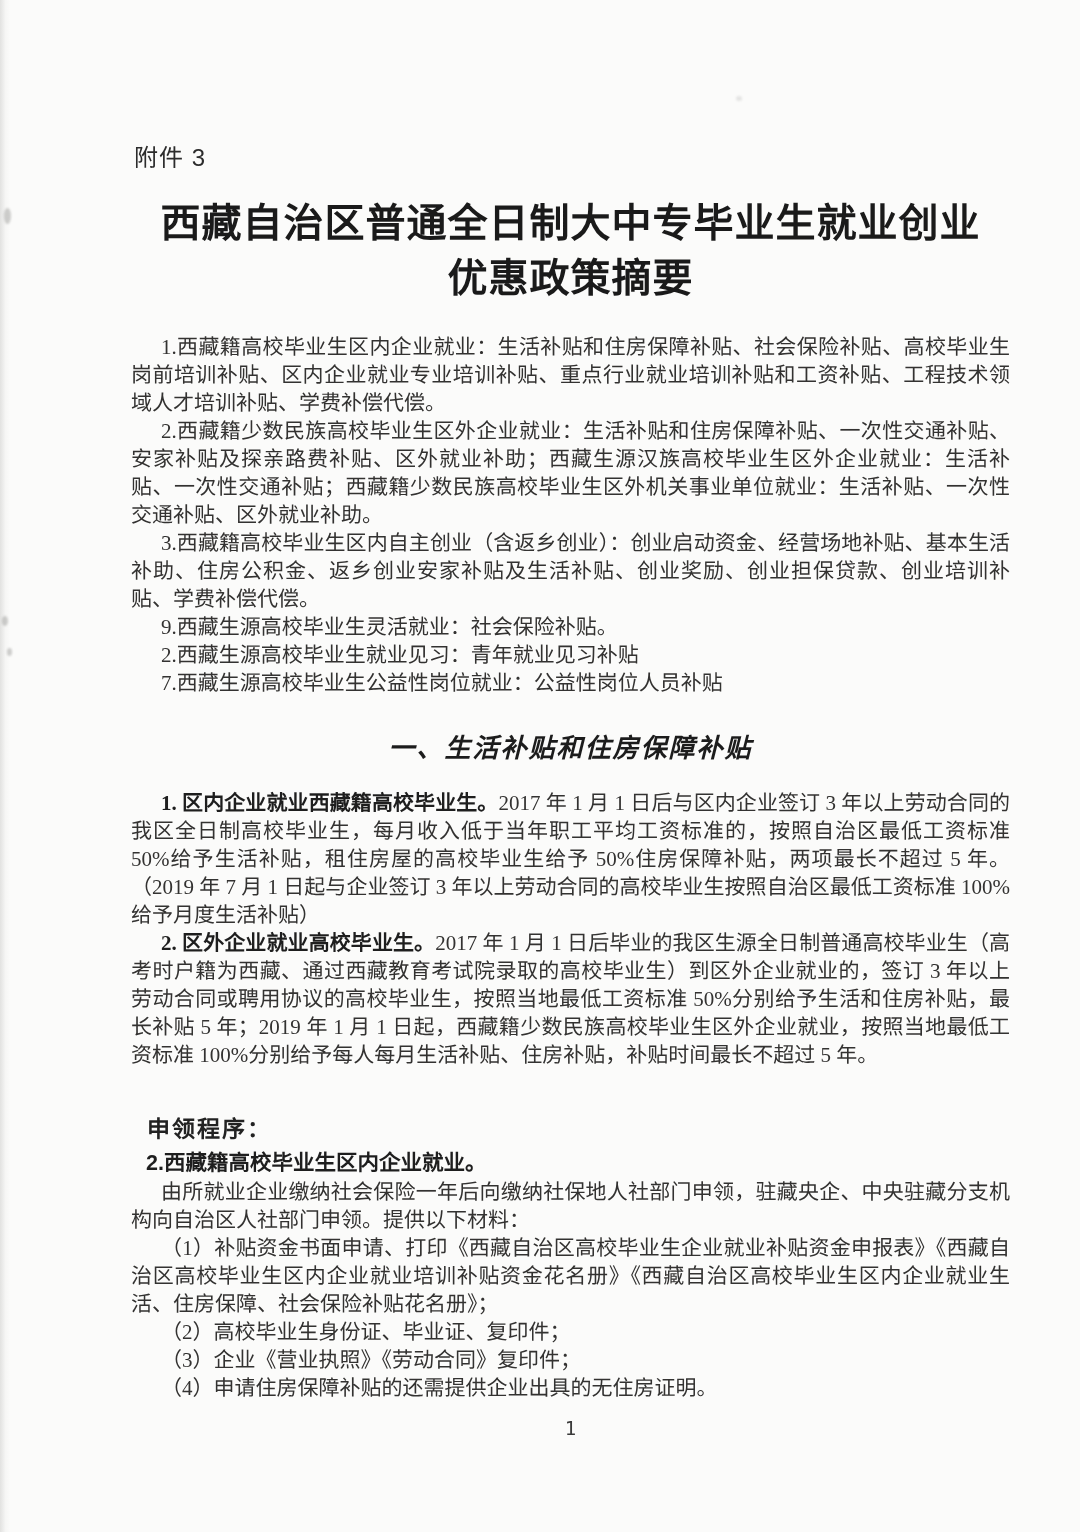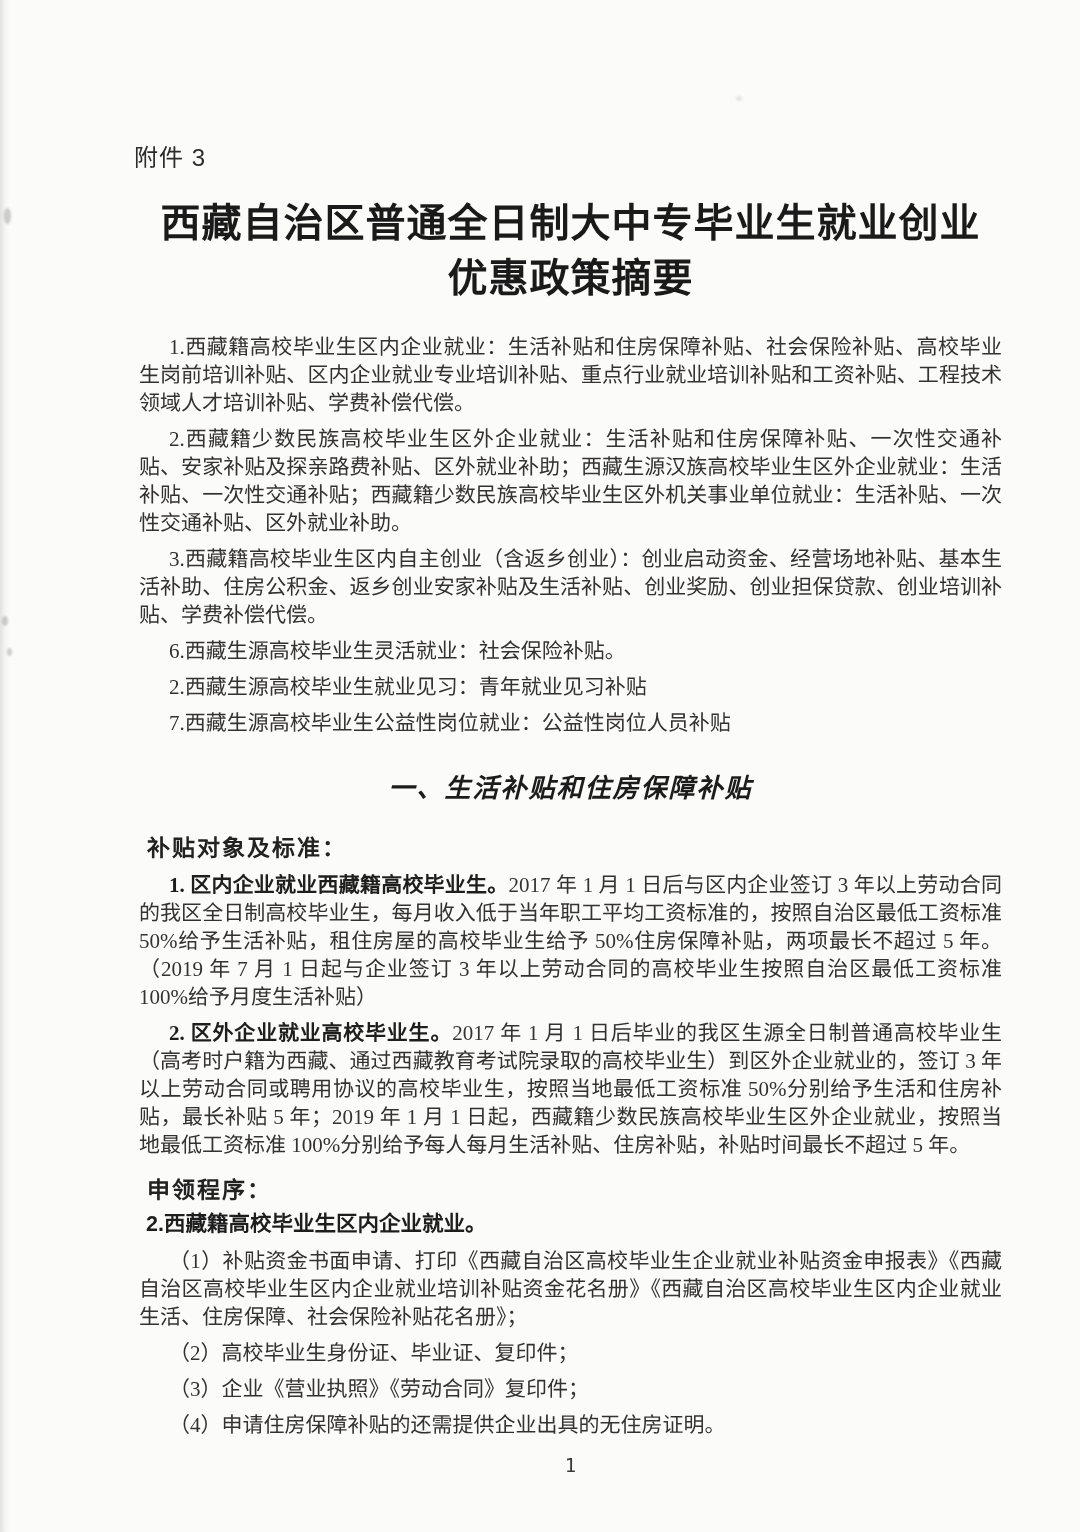--- a/index.html
+++ b/index.html
@@ -46,21 +46,21 @@
     color: #1a1a1a;
     text-align: center;
     line-height: 55px;
     margin: 16px 0 27px 0;
     letter-spacing: 1px;
   }
 
   p.body-par {
     font-size: 21px;
     line-height: 28px;
-    margin: 8px;
+    margin: 0;
     text-align: justify;
     text-indent: 30px;
     color: #333231;
   }
   p.body-par b { color: #1e1e1e; }
 
   .section-heading {
     font-family: "Liberation Sans", "DejaVu Sans", sans-serif;
     font-weight: bold;
     font-size: 26px;
@@ -72,21 +72,21 @@
   }
 
   .block-title {
     font-family: "Liberation Sans", "DejaVu Sans", sans-serif;
     font-weight: bold;
     font-size: 23px;
     color: #222;
     letter-spacing: 2px;
     margin: 0 0 7px 16px;
   }
-  .block-title.procedure { margin-top: 12px; margin-bottom: 4px; }
+  .block-title.procedure { margin-top: 41px; margin-bottom: 4px; }
 
   p.bold-line {
     font-size: 21.5px;
     font-weight: bold;
     line-height: 30px;
     margin: 0;
     text-indent: 15px;
     color: #1e1e1e;
     font-family: "Liberation Sans", "DejaVu Sans", sans-serif;
   }
@@ -114,37 +114,37 @@
     <p class="attachment">附件 3</p>
 
     <h1 class="doc-title"><span>西藏自治区普通全日制大中专毕业生就业创业</span><br>
       <span>优惠政策摘要</span>
     </h1>
 
     <div class="overview">
       <p class="body-par">1.西藏籍高校毕业生区内企业就业：生活补贴和住房保障补贴、社会保险补贴、高校毕业生岗前培训补贴、区内企业就业专业培训补贴、重点行业就业培训补贴和工资补贴、工程技术领域人才培训补贴、学费补偿代偿。</p>
       <p class="body-par">2.西藏籍少数民族高校毕业生区外企业就业：生活补贴和住房保障补贴、一次性交通补贴、安家补贴及探亲路费补贴、区外就业补助；西藏生源汉族高校毕业生区外企业就业：生活补贴、一次性交通补贴；西藏籍少数民族高校毕业生区外机关事业单位就业：生活补贴、一次性交通补贴、区外就业补助。</p>
       <p class="body-par">3.西藏籍高校毕业生区内自主创业（含返乡创业）：创业启动资金、经营场地补贴、基本生活补助、住房公积金、返乡创业安家补贴及生活补贴、创业奖励、创业担保贷款、创业培训补贴、学费补偿代偿。</p>
-      <p class="body-par">6.西藏生源高校毕业生灵活就业：社会保险补贴。</p>
+      <p class="body-par">9.西藏生源高校毕业生灵活就业：社会保险补贴。</p>
       <p class="body-par">2.西藏生源高校毕业生就业见习：青年就业见习补贴</p>
       <p class="body-par">7.西藏生源高校毕业生公益性岗位就业：公益性岗位人员补贴</p>
     </div>
 
     <h2 class="section-heading">一、生活补贴和住房保障补贴</h2>
 
-    <p class="block-title">补贴对象及标准：</p>
 
     <p class="body-par"><b>1. 区内企业就业西藏籍高校毕业生。</b><span>2017 年 1 月 1 日后与区内企业签订 3 年以上劳动合同的我区全日制高校毕业生，每月收入低于当年职工平均工资标准的，按照自治区最低工资标准 50%给予生活补贴，租住房屋的高校毕业生给予 50%住房保障补贴，两项最长不超过 5 年。（2019 年 7 月 1 日起与企业签订 3 年以上劳动合同的高校毕业生按照自治区最低工资标准 100%给予月度生活补贴）</span></p>
 
     <p class="body-par"><b>2. 区外企业就业高校毕业生。</b><span>2017 年 1 月 1 日后毕业的我区生源全日制普通高校毕业生（高考时户籍为西藏、通过西藏教育考试院录取的高校毕业生）到区外企业就业的，签订 3 年以上劳动合同或聘用协议的高校毕业生，按照当地最低工资标准 50%分别给予生活和住房补贴，最长补贴 5 年；2019 年 1 月 1 日起，西藏籍少数民族高校毕业生区外企业就业，按照当地最低工资标准 100%分别给予每人每月生活补贴、住房补贴，补贴时间最长不超过 5 年。</span></p>
 
     <p class="block-title procedure">申领程序：</p>
 
     <p class="bold-line">2.西藏籍高校毕业生区内企业就业。</p>
 
+    <p class="body-par">由所就业企业缴纳社会保险一年后向缴纳社保地人社部门申领，驻藏央企、中央驻藏分支机构向自治区人社部门申领。提供以下材料：</p>
 
     <div class="materials">
       <p class="body-par">（1）补贴资金书面申请、打印《西藏自治区高校毕业生企业就业补贴资金申报表》《西藏自治区高校毕业生区内企业就业培训补贴资金花名册》《西藏自治区高校毕业生区内企业就业生活、住房保障、社会保险补贴花名册》；</p>
       <p class="body-par">（2）高校毕业生身份证、毕业证、复印件；</p>
       <p class="body-par">（3）企业《营业执照》《劳动合同》复印件；</p>
       <p class="body-par">（4）申请住房保障补贴的还需提供企业出具的无住房证明。</p>
     </div>
 
     <p class="page-number">1</p>
 

